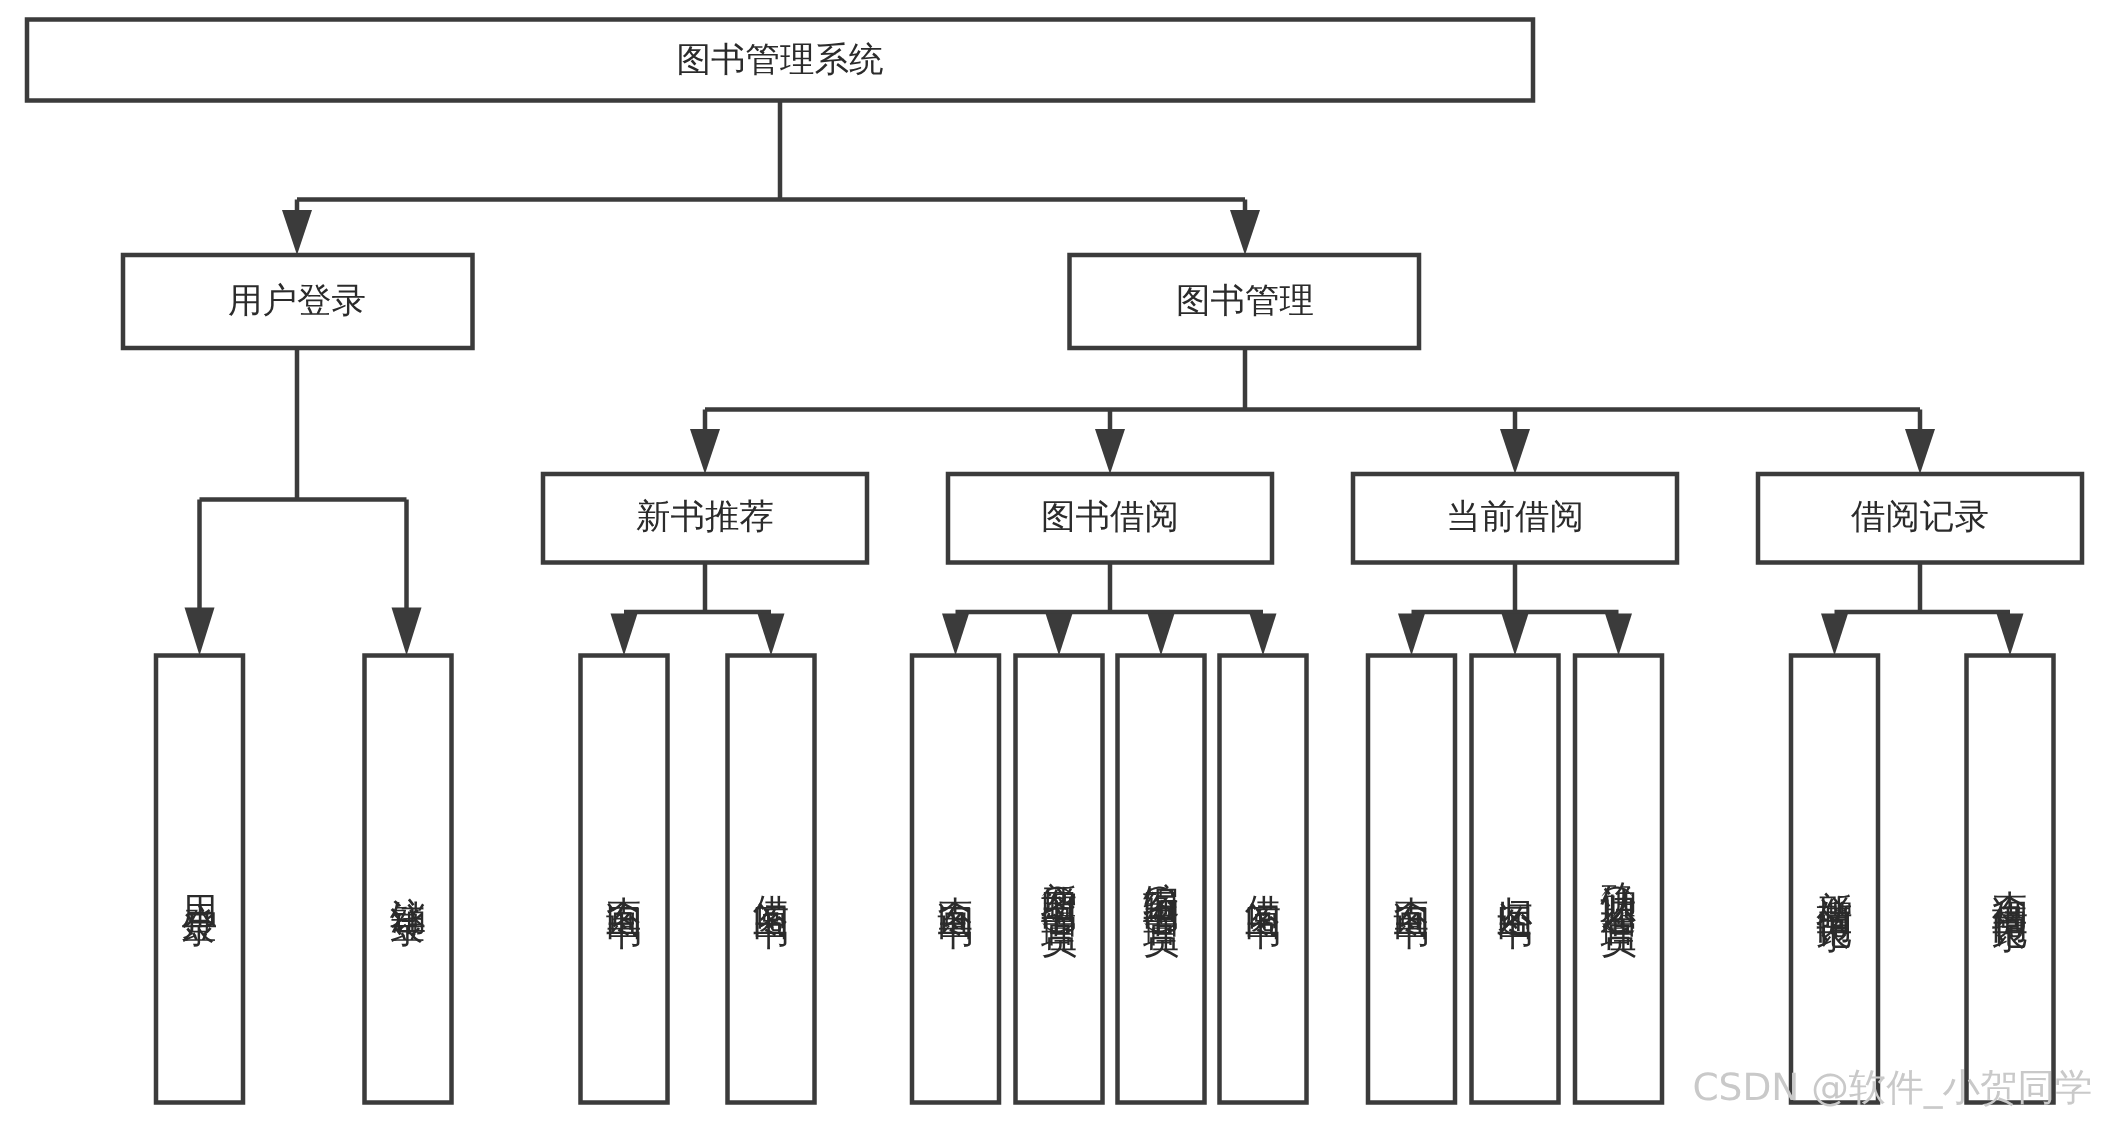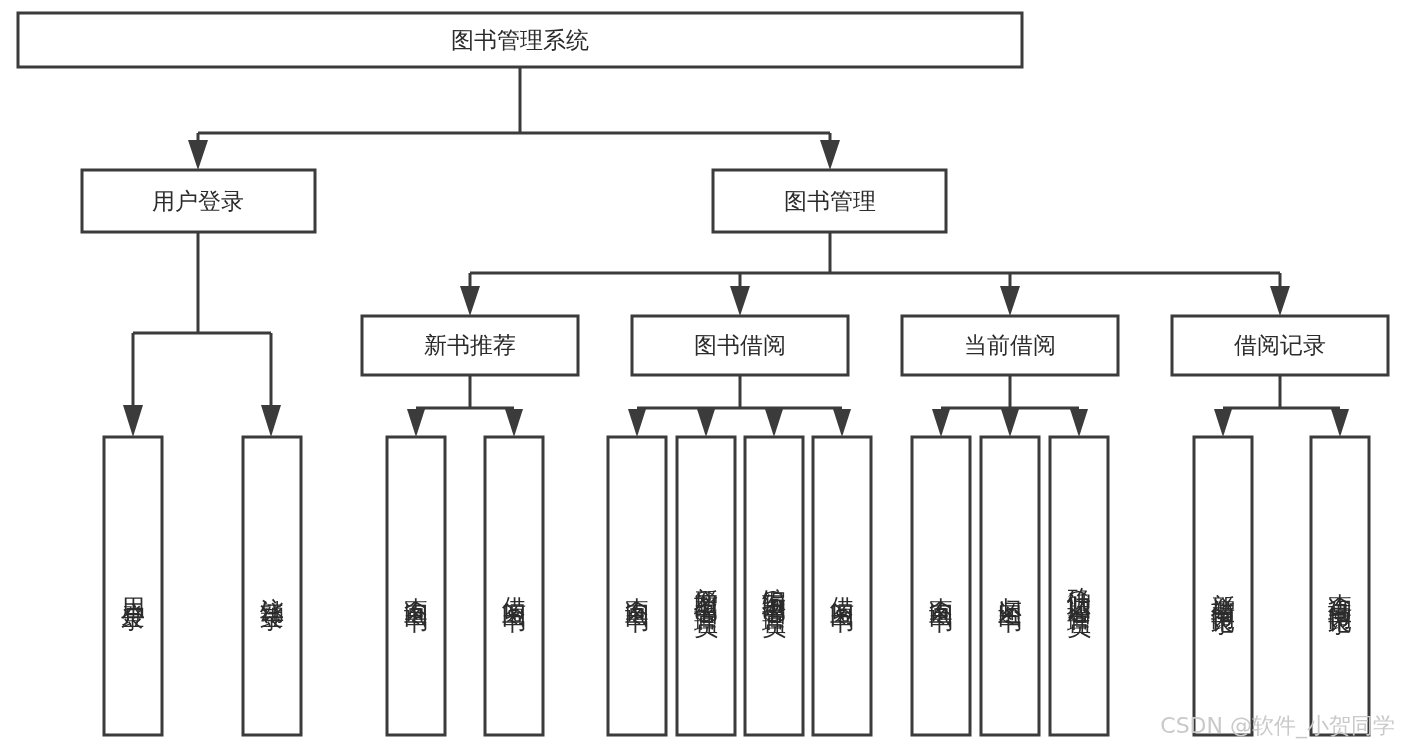--- a/index.html
+++ b/index.html
@@ -47,21 +47,21 @@
     stroke-linecap: butt;
   }
   .arrow-head {
     fill: #3b3b3b;
     stroke: none;
   }
   .watermark {
     position: absolute;
     right: 10px;
     bottom: 6px;
-    font-size: 22px;
+    font-size: 25px;
     color: #c9c9c9;
     font-family: "DejaVu Sans", "Liberation Sans", sans-serif;
     white-space: nowrap;
     user-select: none;
     pointer-events: none;
   }
 </style>
 </head>
 <body>
 

